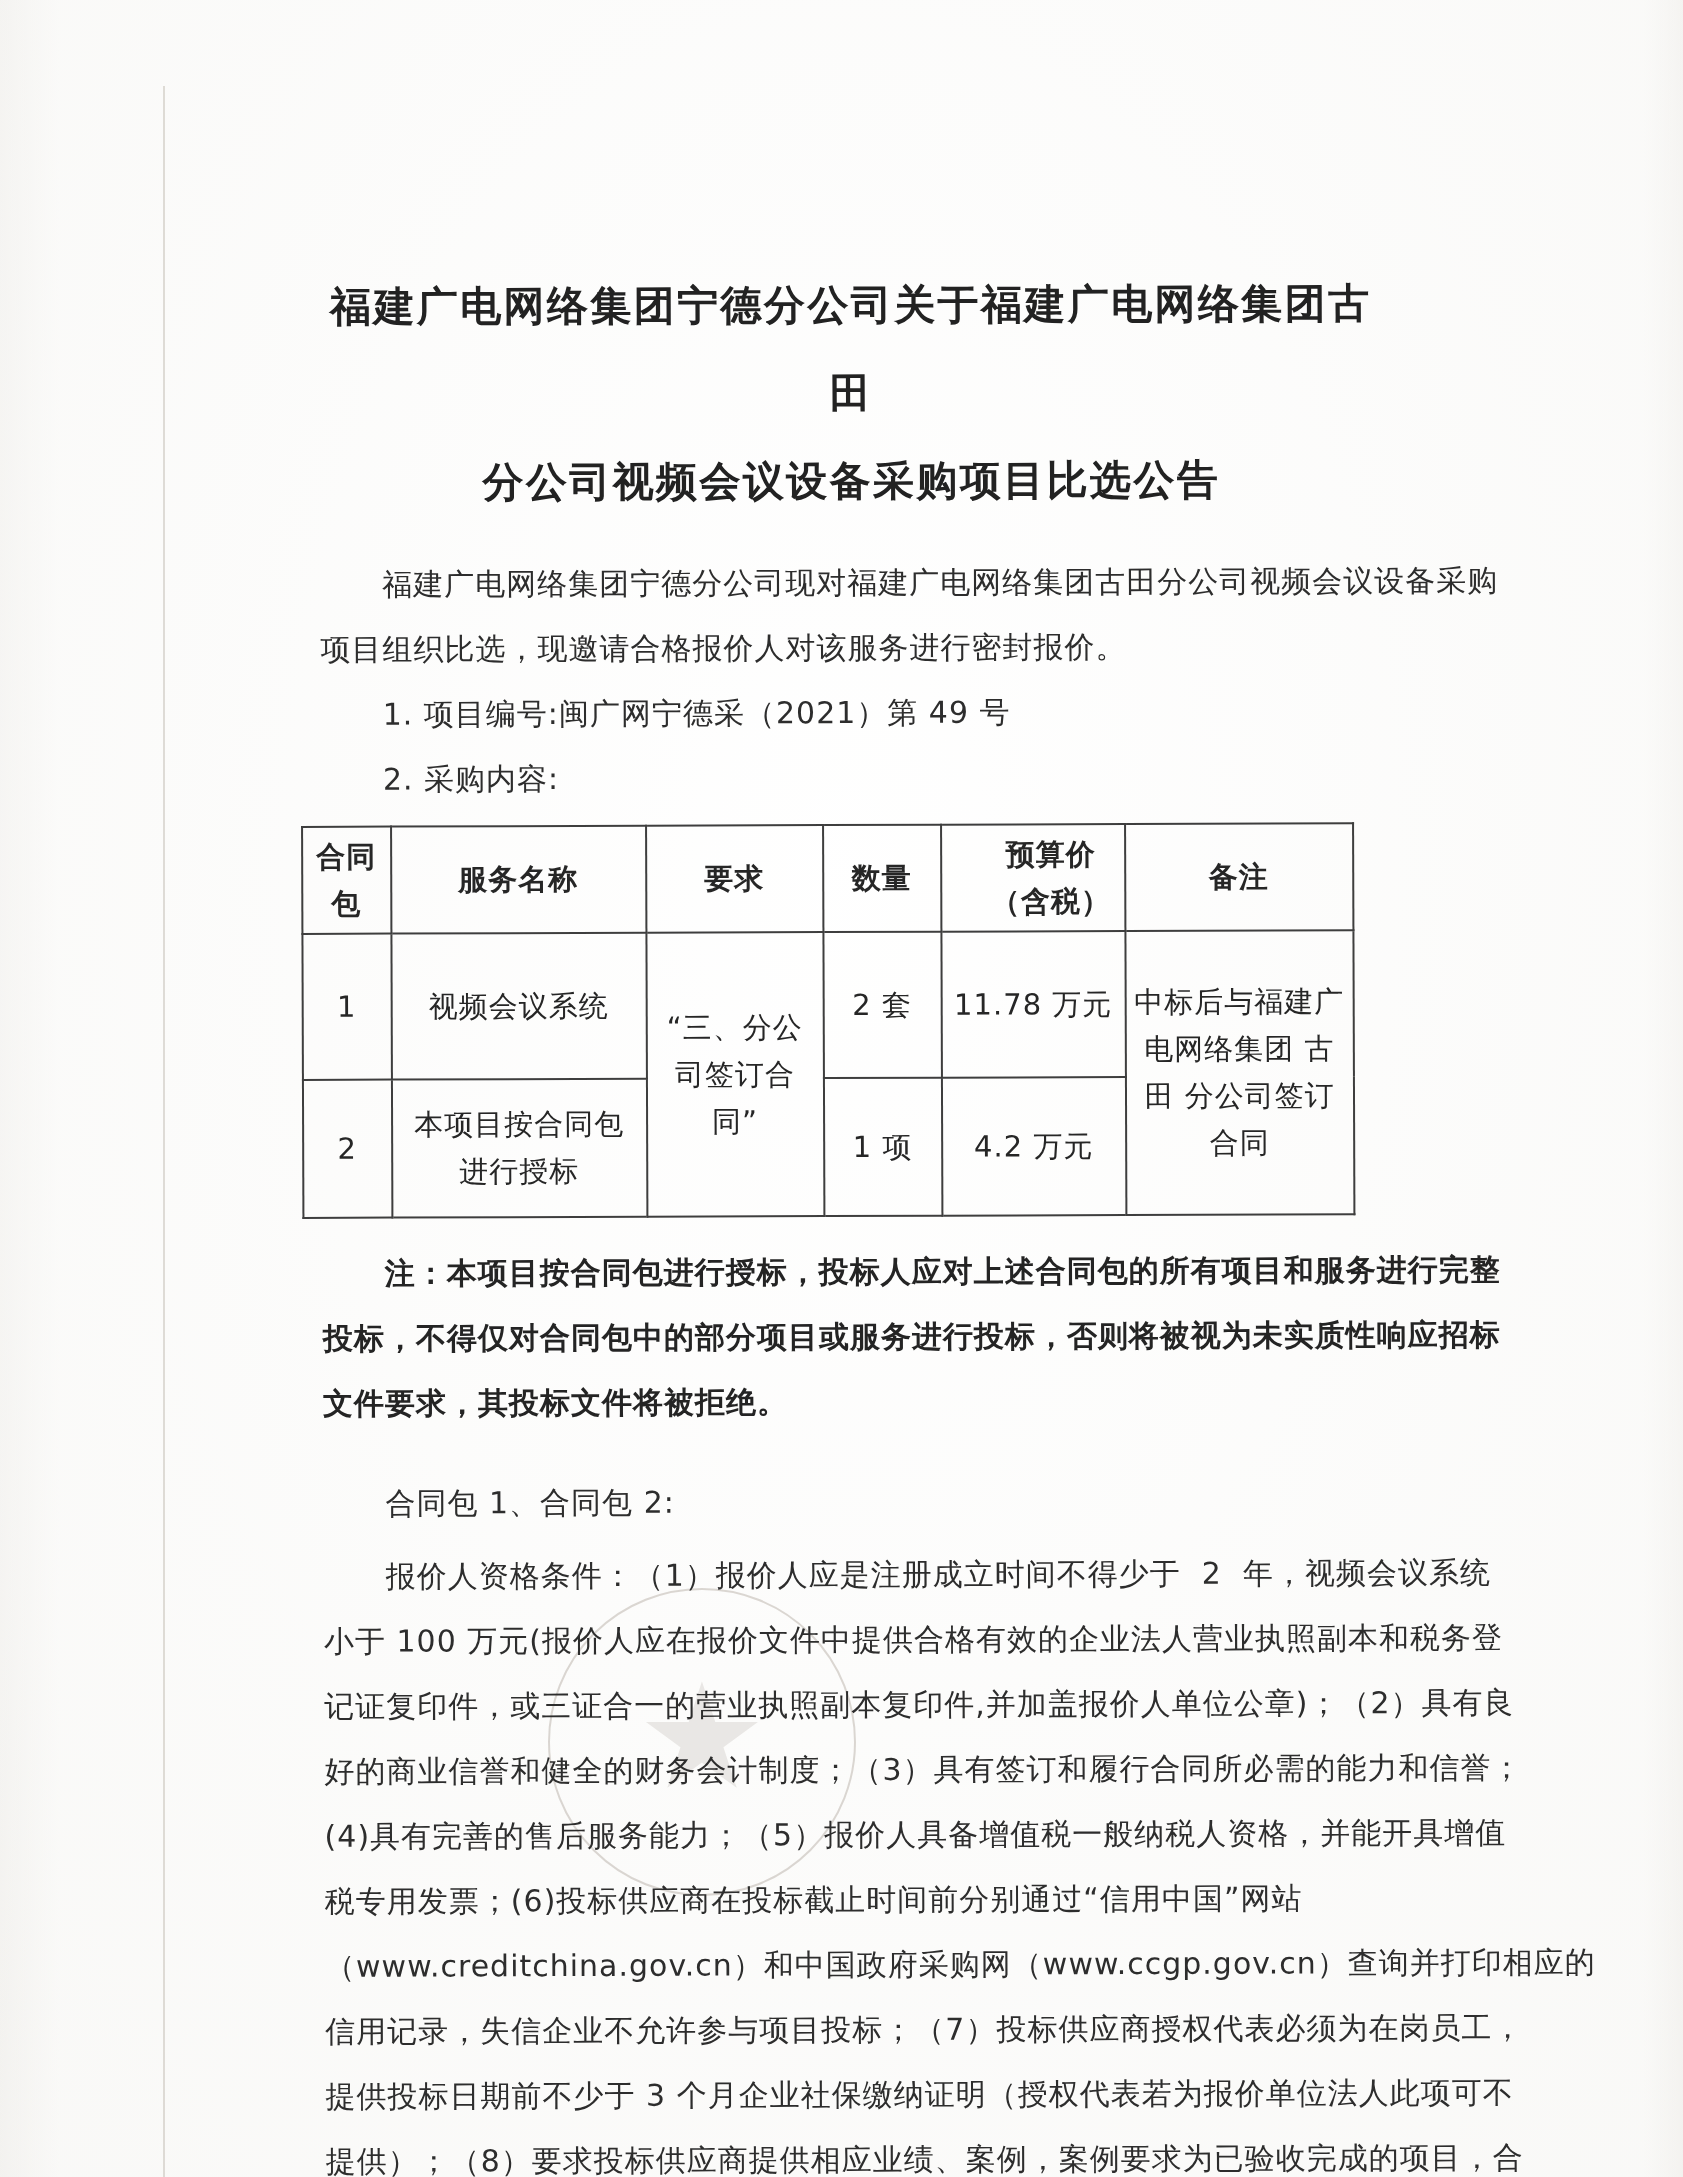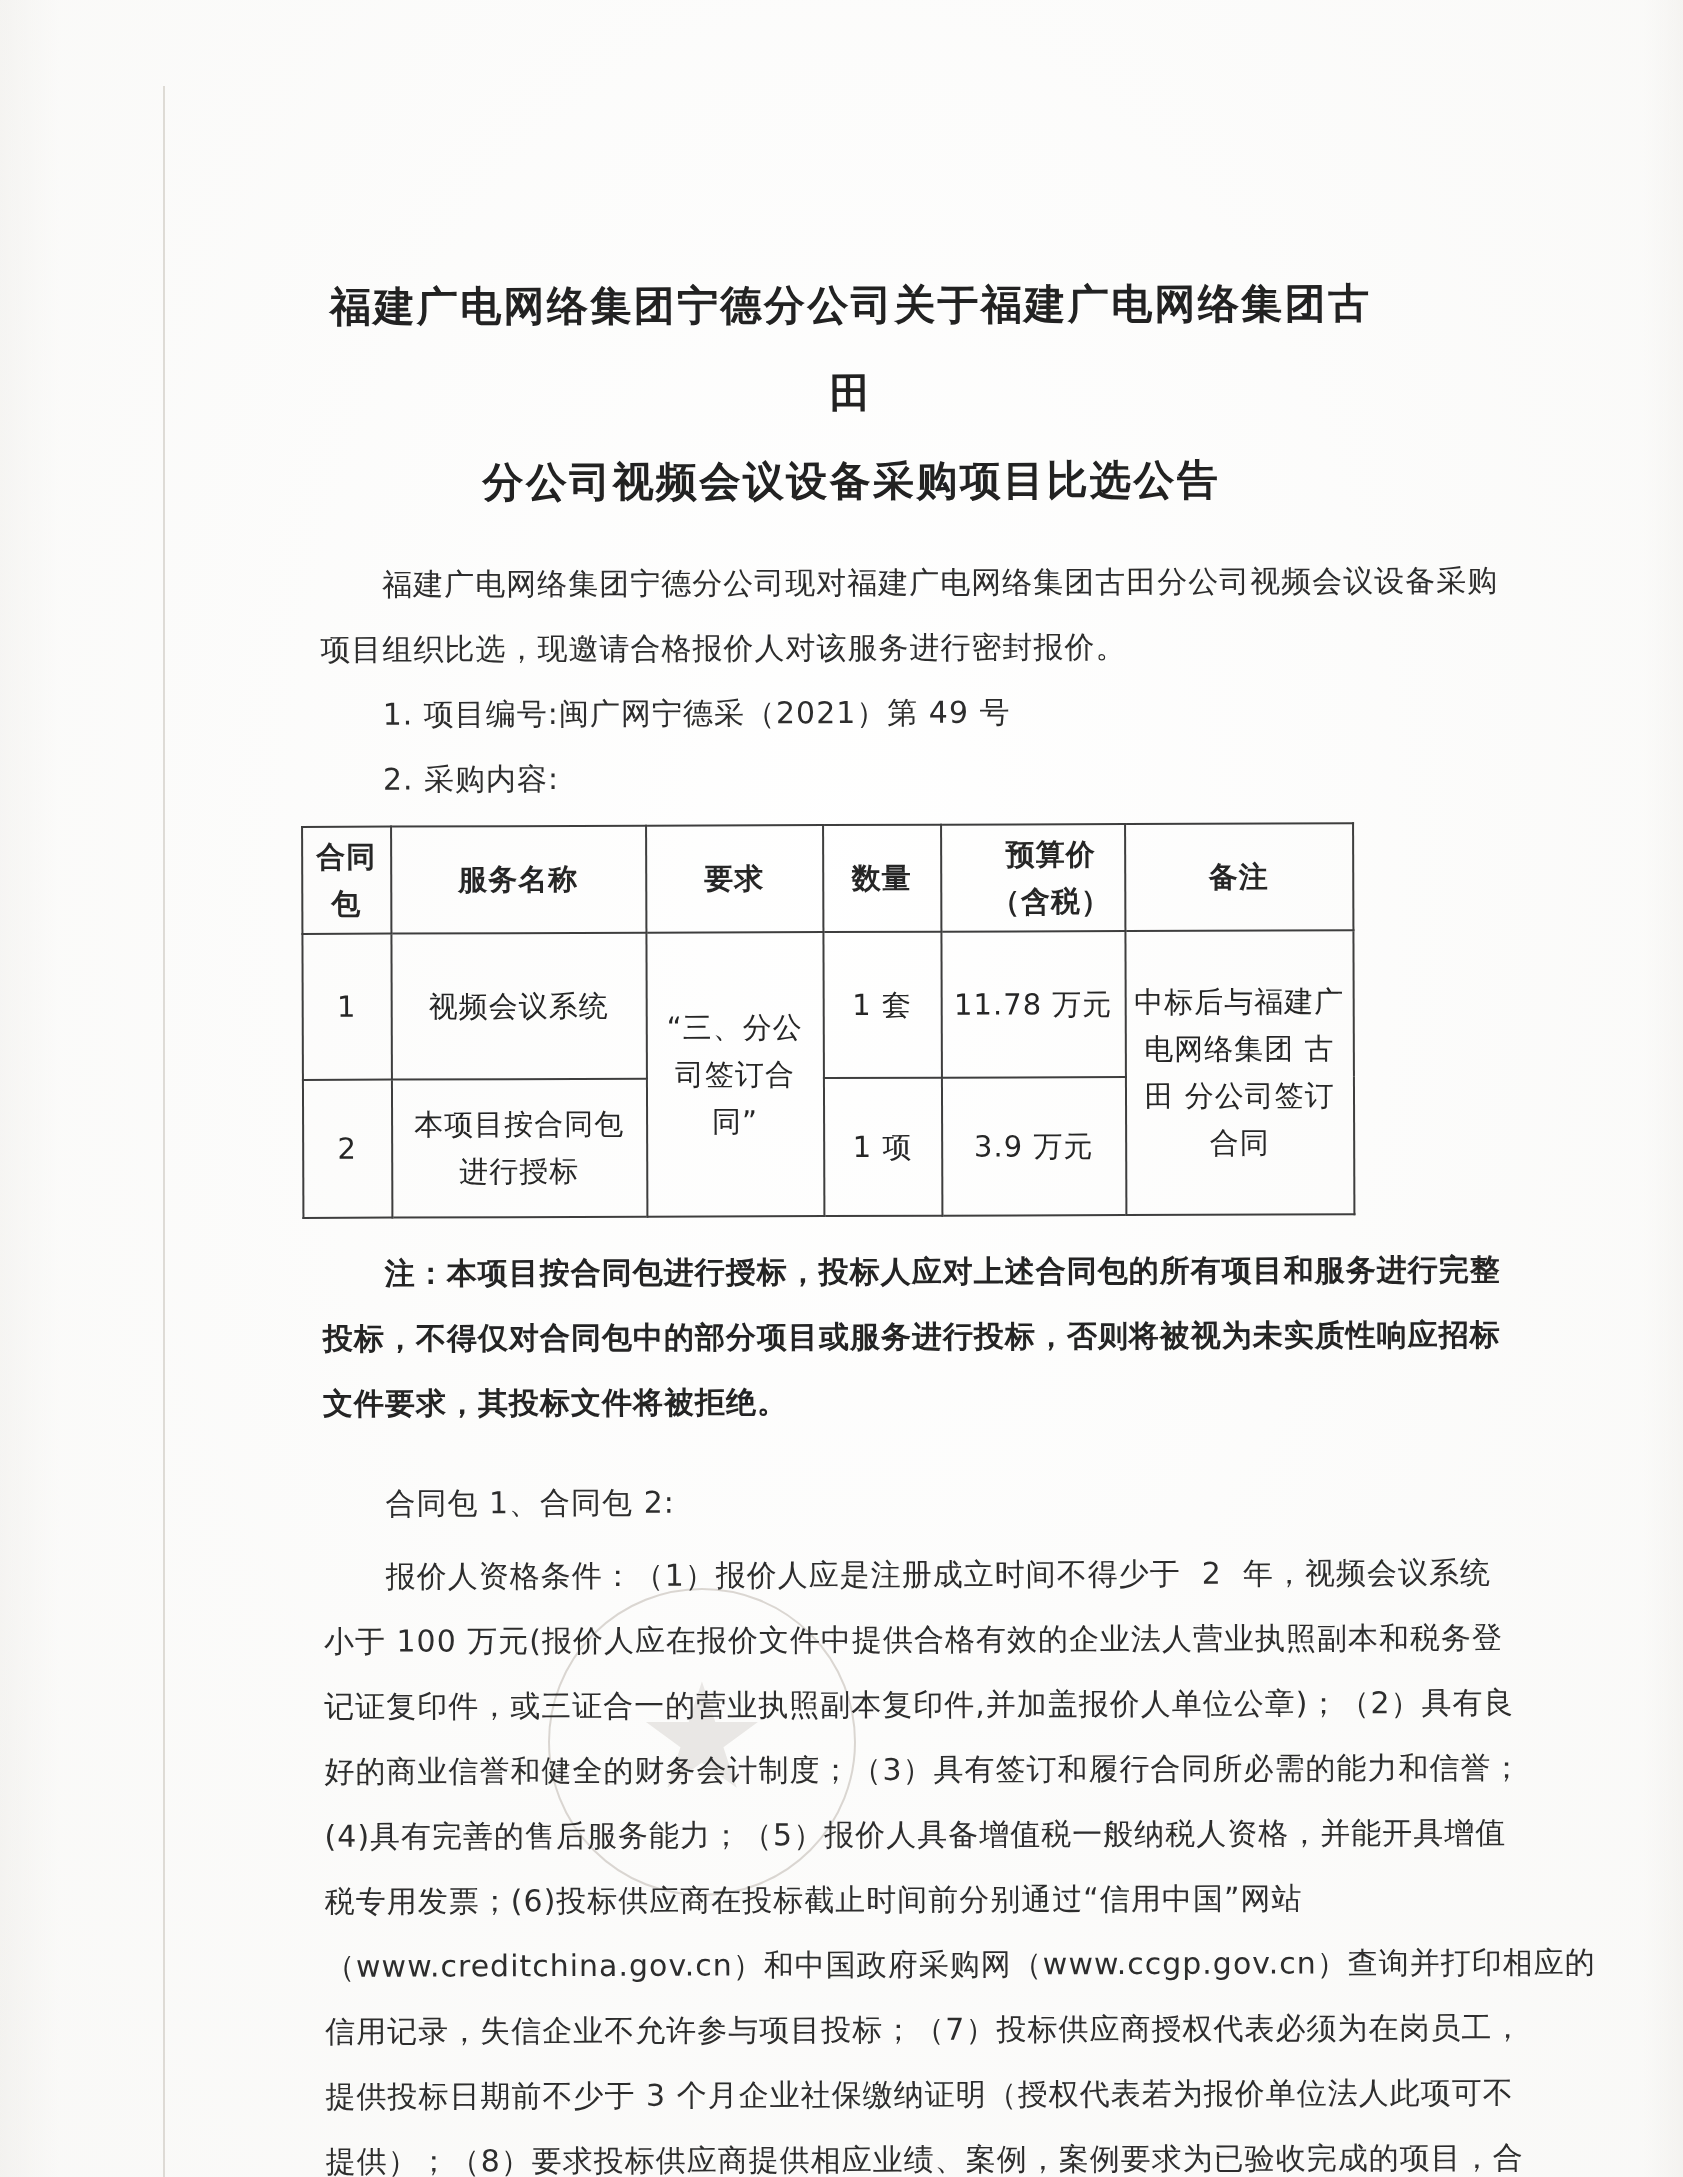--- a/index.html
+++ b/index.html
@@ -115,31 +115,31 @@
         <th>要求</th>
         <th>数量</th>
         <th class="pre">预算价
 （含税）</th>
         <th>备注</th>
       </tr>
       <tr class="r1">
         <td>1</td>
         <td>视频会议系统</td>
         <td rowspan="2">“三、分公司签订合同”</td>
-        <td>1 套</td>
+        <td>2 套</td>
         <td>11.78 万元</td>
         <td rowspan="2">
           <span>中标后与福建广电网络集团</span><span class="u">&nbsp;古田&nbsp;</span><span>分公司签订合同</span>
         </td>
       </tr>
       <tr class="r2">
         <td>2</td>
         <td>本项目按合同包进行授标</td>
         <td>1 项</td>
-        <td>3.9 万元</td>
+        <td>4.2 万元</td>
       </tr>
     </tbody>
       </table>
 
     <div class="note">
         <div class="line indent"><span>注：本项目按合同包进行授标，投标人应对上述合同包的所有项目和服务进行完整</span></div>
         <div class="line"><span>投标，不得仅对合同包中的部分项目或服务进行投标，否则将被视为未实质性响应招标</span></div>
         <div class="line"><span>文件要求，其投标文件将被拒绝。</span></div>
       </div>
 

